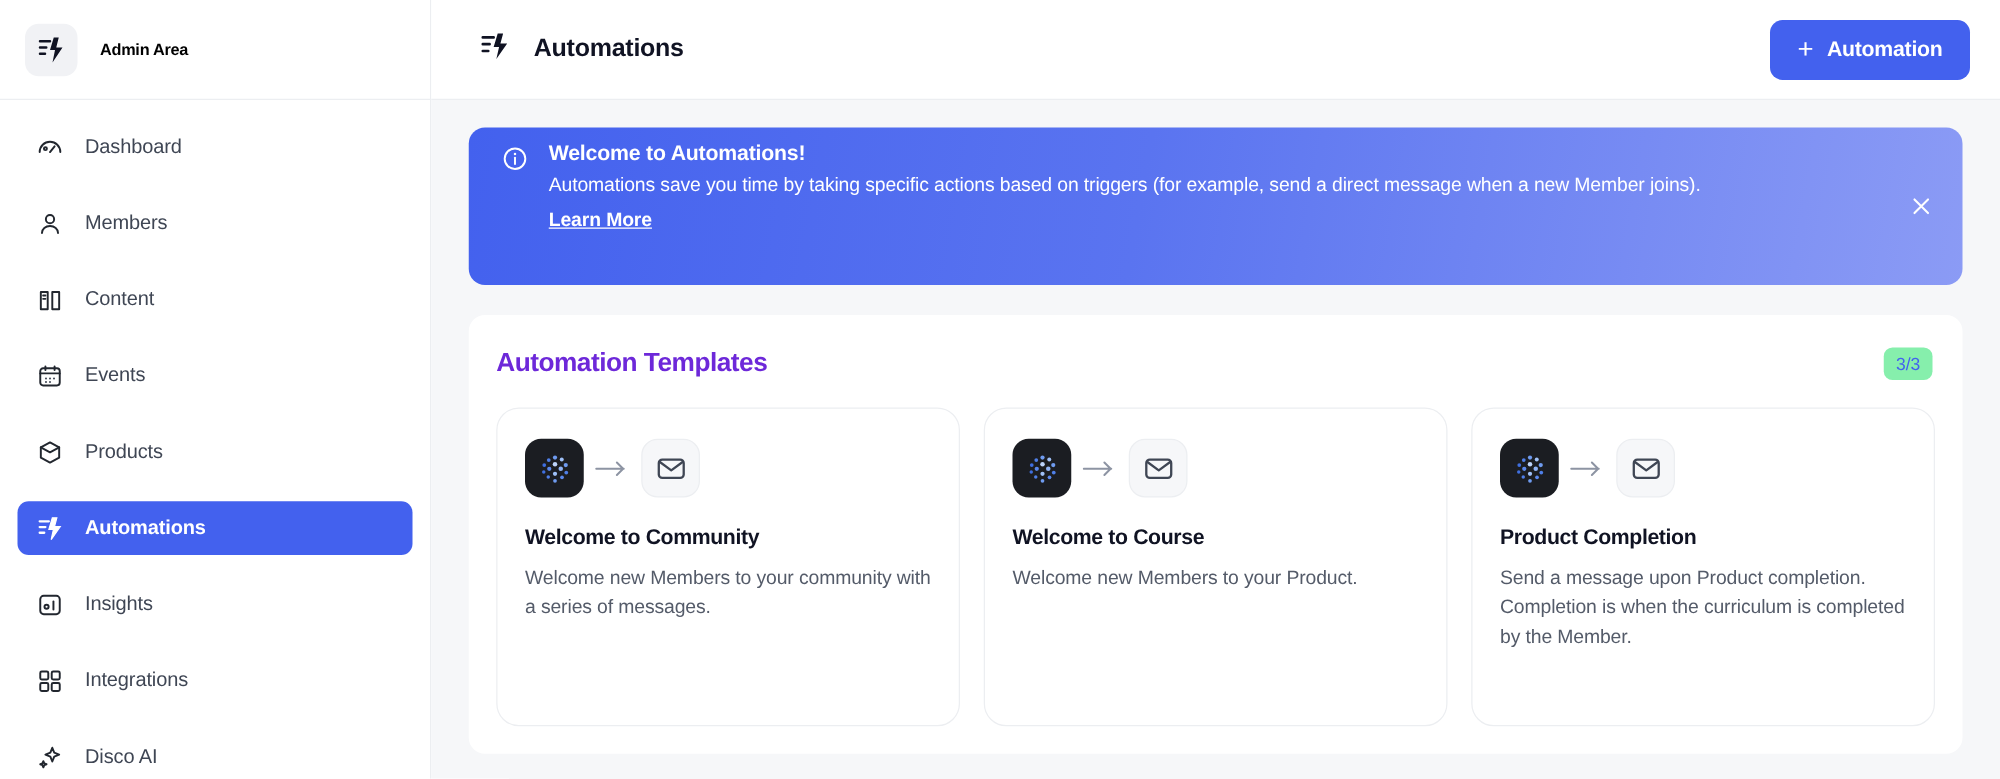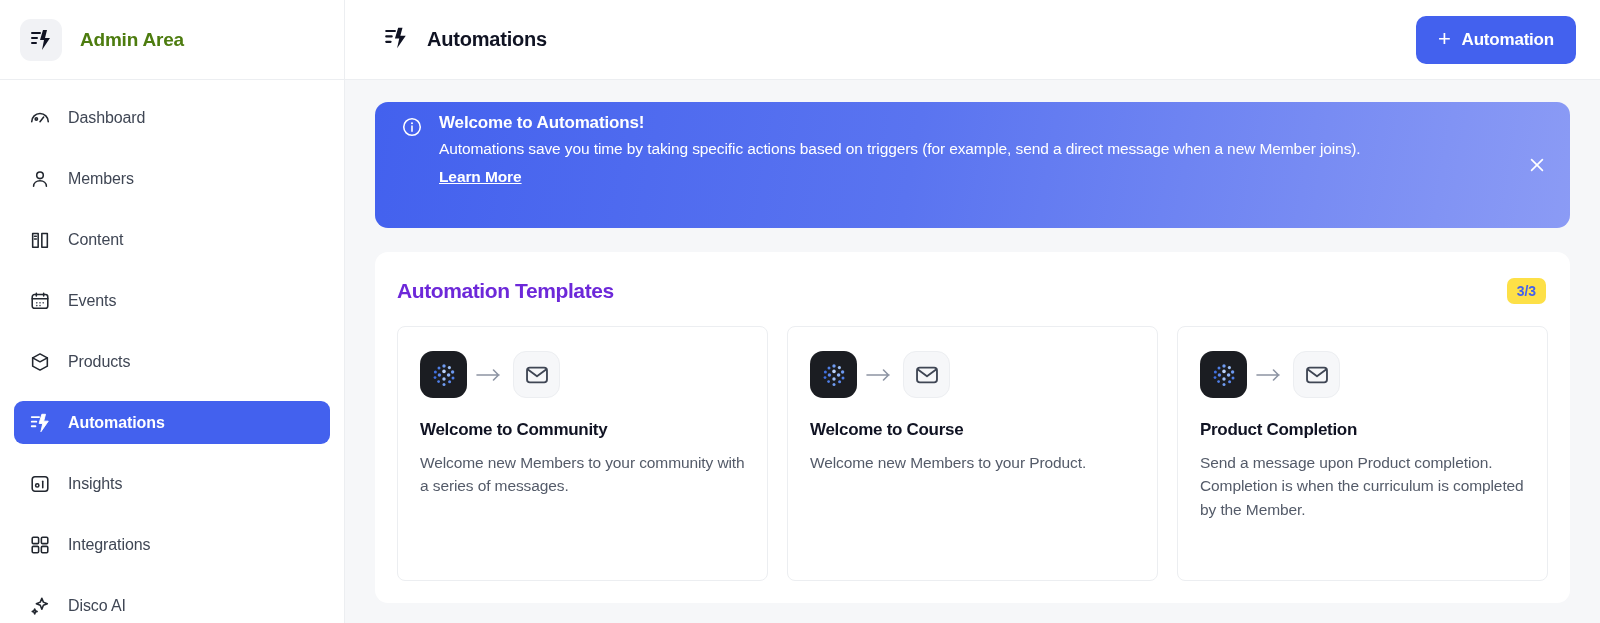--- a/index.html
+++ b/index.html
@@ -26,21 +26,21 @@
     border-bottom: 1px solid #eceef1;
     gap: 18px;
   }
   .brand-logo {
     width: 42px; height: 42px; border-radius: 11px;
     background: #f1f2f5;
     display: flex; align-items: center; justify-content: center;
     flex: 0 0 42px;
   }
   .brand-title {
-    font-size: 19px; font-weight: 700; color: #4d7c0f;
+    font-size: 13px; font-weight: 700; color: #000000;
     letter-spacing: -0.2px;
   }
   .nav { padding: 16px 14px 0 14px; display: flex; flex-direction: column; gap: 18px; }
   .nav-item {
     display: flex; align-items: center; gap: 16px;
     height: 43px; padding: 0 14px;
     border-radius: 9px;
     color: #3f4654; font-size: 16px;
     cursor: pointer;
     letter-spacing: -0.1px;
@@ -101,30 +101,30 @@
   
   .panel {
     margin-top: 24px;
     background: #ffffff;
     border-radius: 13px;
     padding: 26px 22px 22px 22px;
   }
   .panel-head { display: flex; align-items: center; justify-content: space-between; padding: 0 2px 0 0; }
   .panel-title { font-size: 21px; font-weight: 700; color: #6d28d9; letter-spacing: -0.4px; }
   .badge {
-    background: #fde047; color: #4361ee;
-    font-size: 14px; font-weight: 700;
+    background: #86efac; color: #4361ee;
+    font-size: 14px; font-weight: 400;
     border-radius: 7px; padding: 5px 10px;
     letter-spacing: -0.1px;
   }
   .cards { display: flex; gap: 19px; margin-top: 22px; }
   .card {
     flex: 1 1 0; min-width: 0;
     border: 1px solid #eceef1;
-    border-radius: 8px;
+    border-radius: 18px;
     padding: 24px 22px 26px 22px;
     min-height: 255px;
     cursor: pointer;
     background: #fff;
   }
   .card-icons { display: flex; align-items: center; gap: 9px; margin-bottom: 22px; }
   .icon-tile-dark {
     width: 47px; height: 47px; border-radius: 13px;
     background: #1b1d22; flex: 0 0 47px;
     display: flex; align-items: center; justify-content: center;

